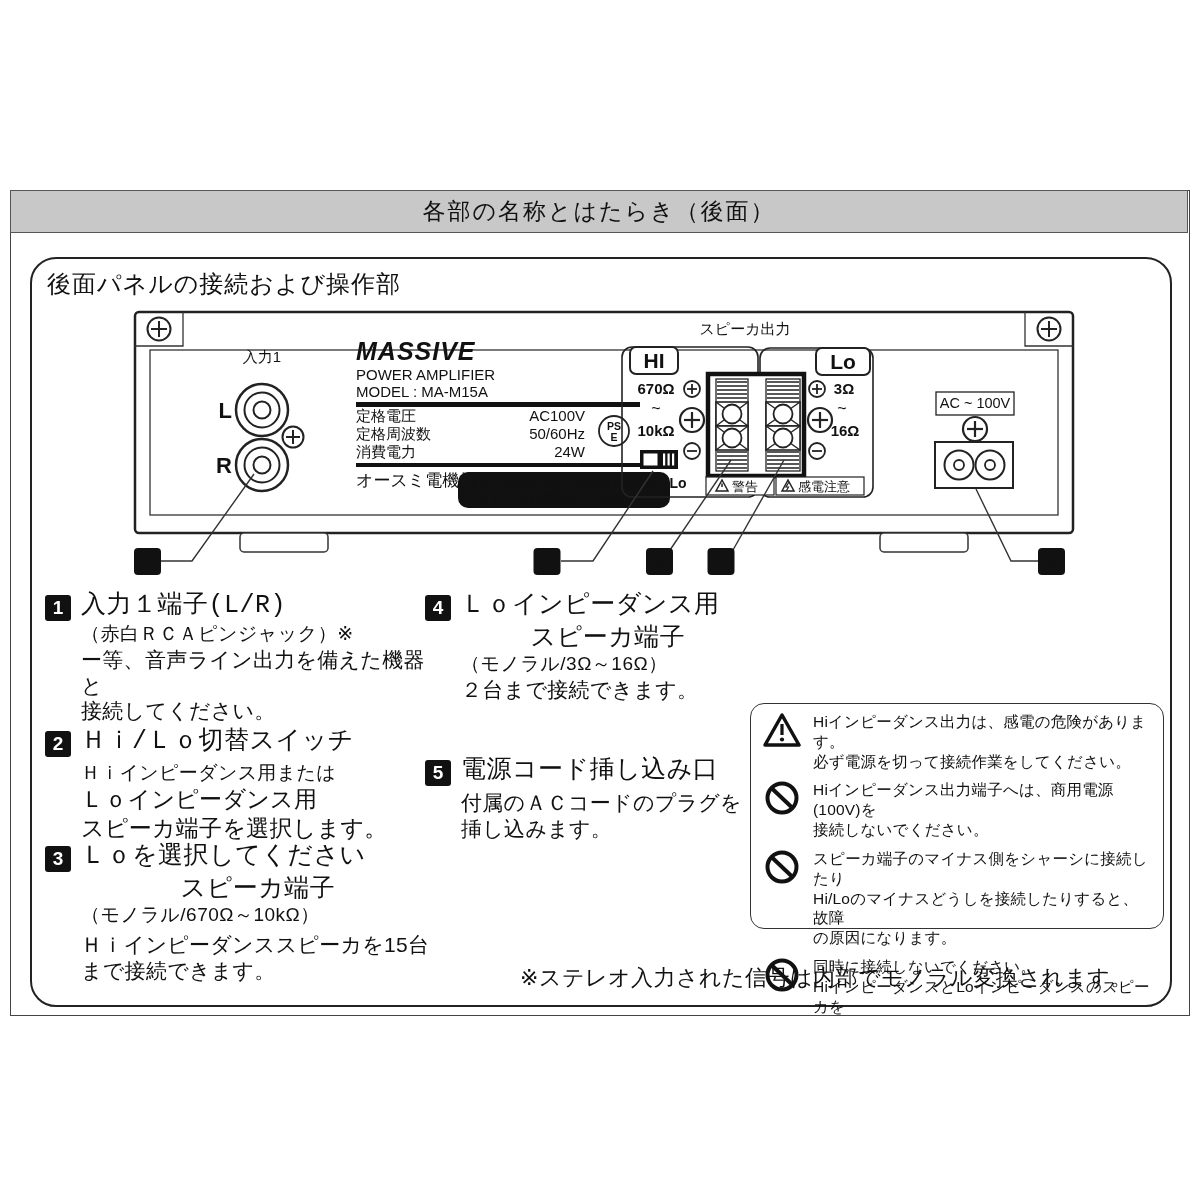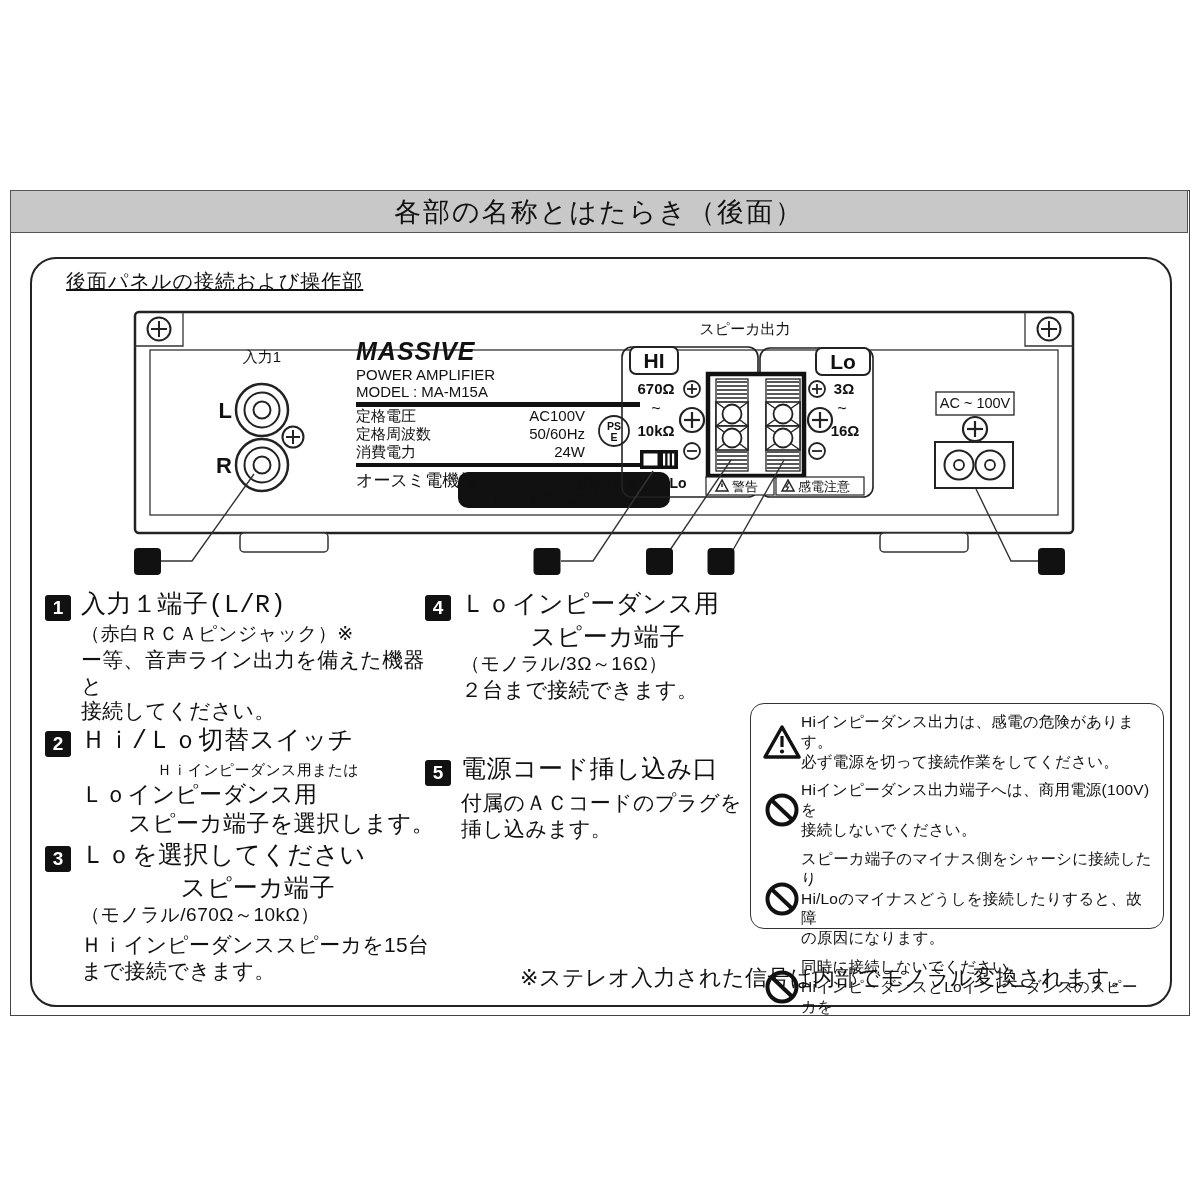--- a/index.html
+++ b/index.html
@@ -3,39 +3,39 @@
 <meta charset="utf-8">
 <style>
   html,body{margin:0;padding:0;background:#fff;}
   body{width:1200px;height:1200px;position:relative;overflow:hidden;
        font-family:"Liberation Sans","DejaVu Sans",sans-serif;color:#111;}
   .abs{position:absolute;}
   
   .outer-frame{left:10px;top:190px;width:1178px;height:824px;border:1.5px solid #444;background:#fff;}
   .title-bar{left:10px;top:190px;width:1178px;height:43px;background:#c8c8c8;border:1.5px solid #555;
              display:flex;align-items:center;justify-content:center;box-sizing:border-box;}
-  .title-bar span{font-size:27px;letter-spacing:2px;color:#111;}
+  .title-bar span{font-size:23px;letter-spacing:2px;color:#111;}
   .content-box{left:30px;top:257px;width:1138px;height:746px;border:2px solid #222;border-radius:26px;background:#fff;}
-  .section-heading{left:66px;top:268px;font-size:20px;letter-spacing:1px;text-decoration:underline;}
+  .section-heading{left:47px;top:268px;font-size:24px;letter-spacing:1px;}
   
   .diagram{left:0;top:290px;width:1200px;height:300px;}
   
   .item{width:390px;}
   .item-head{display:flex;align-items:flex-start;gap:10px;}
   .badge{width:26px;height:26px;background:#111;color:#fff;font-weight:bold;font-size:19px;
          display:flex;align-items:center;justify-content:center;border-radius:3px;flex:none;margin-top:3px;}
   .item-title{font-size:25px;letter-spacing:0.5px;line-height:1.15;font-family:Liberation Mono, monospace;}
   .item-title2{margin-left:36px;font-size:25px;letter-spacing:0.5px;line-height:1.2;text-align:center;}
   .item-sub{margin-left:36px;font-size:19px;letter-spacing:0.5px;}
   .item-body{margin-left:36px;font-size:21px;line-height:1.22;letter-spacing:0.3px;}
   .item-body.first{margin-top:4px;}
   
   .warn-box{left:750px;top:703px;width:414px;height:226px;border:1.5px solid #333;border-radius:14px;
             box-sizing:border-box;padding:8px 10px 6px 12px;background:#fff;}
-  .warn-row{display:flex;align-items:center;margin-bottom:9px;}
+  .warn-row{display:flex;gap:12px;align-items:flex-start;margin-bottom:9px;}
   .warn-icon{flex:none;width:38px;}
   .warn-text{font-size:15.5px;line-height:1.28;letter-spacing:0.2px;}
   .footnote{left:520px;top:963px;width:640px;text-align:left;font-size:22px;letter-spacing:0.5px;}
   text{fill:#111;}
 </style>
 </head>
 <body>
 
 <div class="abs outer-frame"></div>
 
@@ -263,23 +263,23 @@
   <div class="item-sub">（赤白ＲＣＡピンジャック）※</div>
   <div class="item-body">ー等、音声ライン出力を備えた機器と</div>
   <div class="item-body">接続してください。</div>
 </div>
 
 <div class="abs item" style="left:45px;top:728px;">
   <div class="item-head">
     <span class="badge">2</span>
     <span class="item-title">Ｈｉ/Ｌｏ切替スイッチ</span>
   </div>
-  <div class="item-body first" style="font-size:15px;line-height:1.25;text-align:center;">Ｈｉインピーダンス用または</div>
+  <div class="item-body first" style="font-size:19px;line-height:1.25;">Ｈｉインピーダンス用または</div>
   <div class="item-body" style="font-size:23px;line-height:1.25;">Ｌｏインピーダンス用</div>
-  <div class="item-body" style="font-size:23px;line-height:1.25;text-align:right;">スピーカ端子を選択します。</div>
+  <div class="item-body" style="font-size:23px;line-height:1.25;">スピーカ端子を選択します。</div>
 </div>
 
 <div class="abs item" style="left:45px;top:843px;">
   <div class="item-head">
     <span class="badge">3</span>
     <span class="item-title">Ｌｏを選択してください</span>
   </div>
   <div class="item-title2">スピーカ端子</div>
   <div class="item-sub">（モノラル/670Ω～10kΩ）</div>
   <div class="item-body first">Ｈｉインピーダンススピーカを15台</div>

